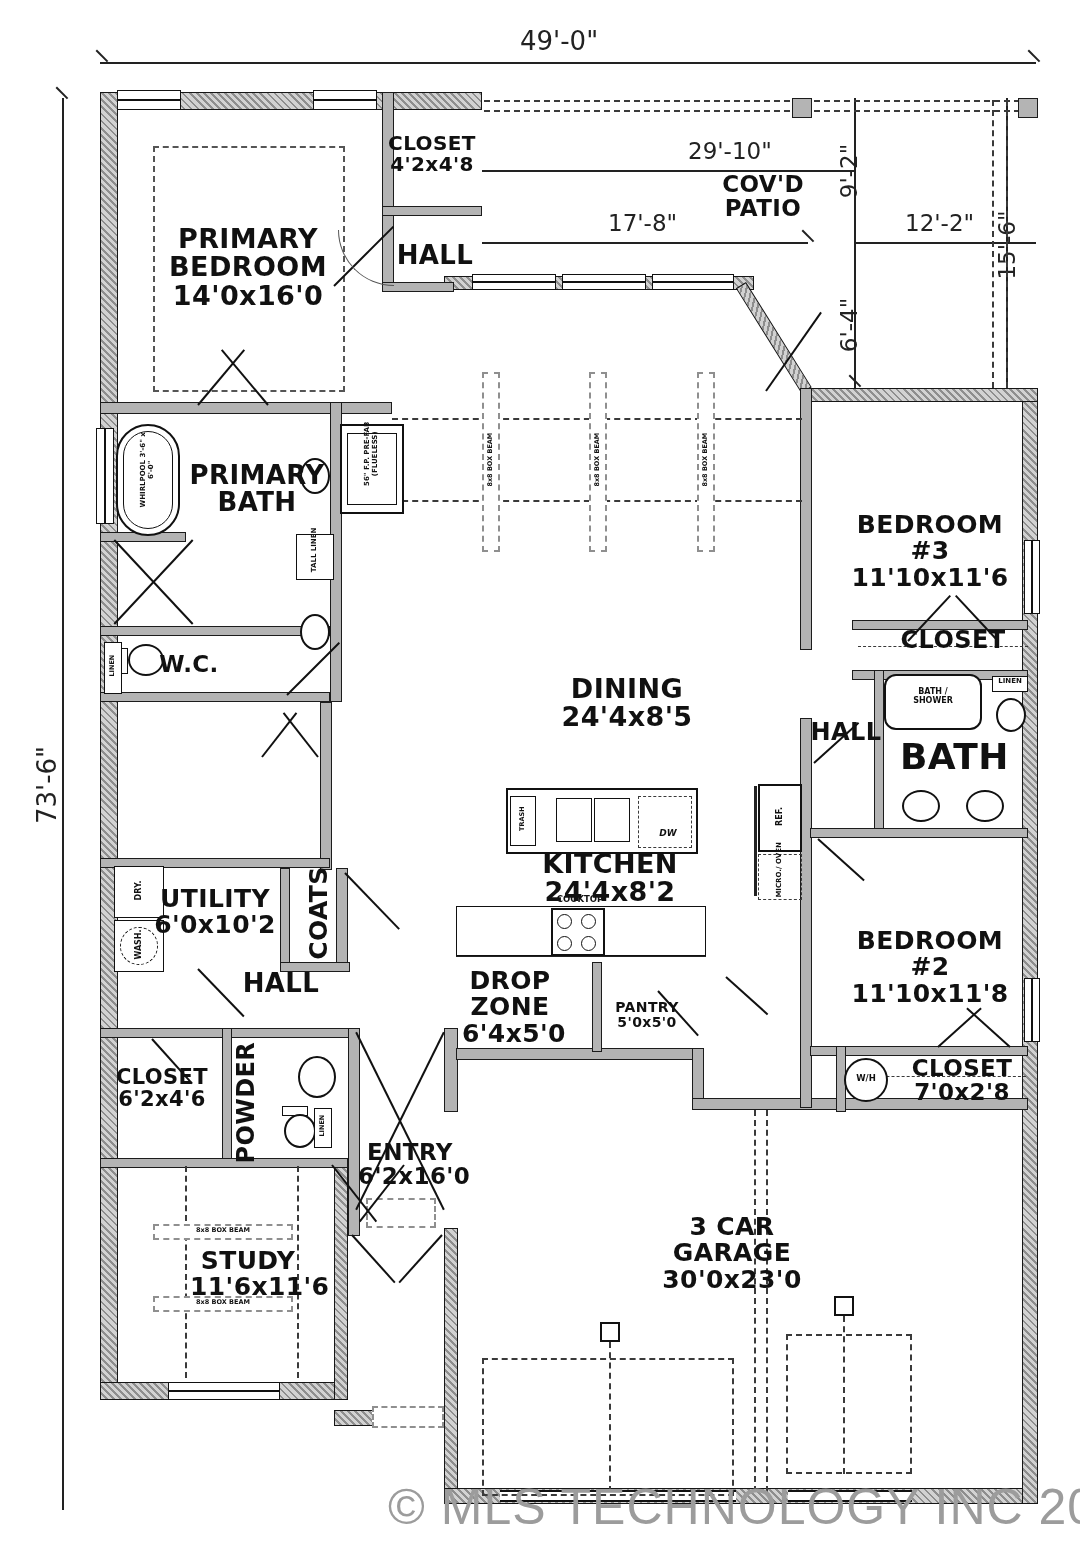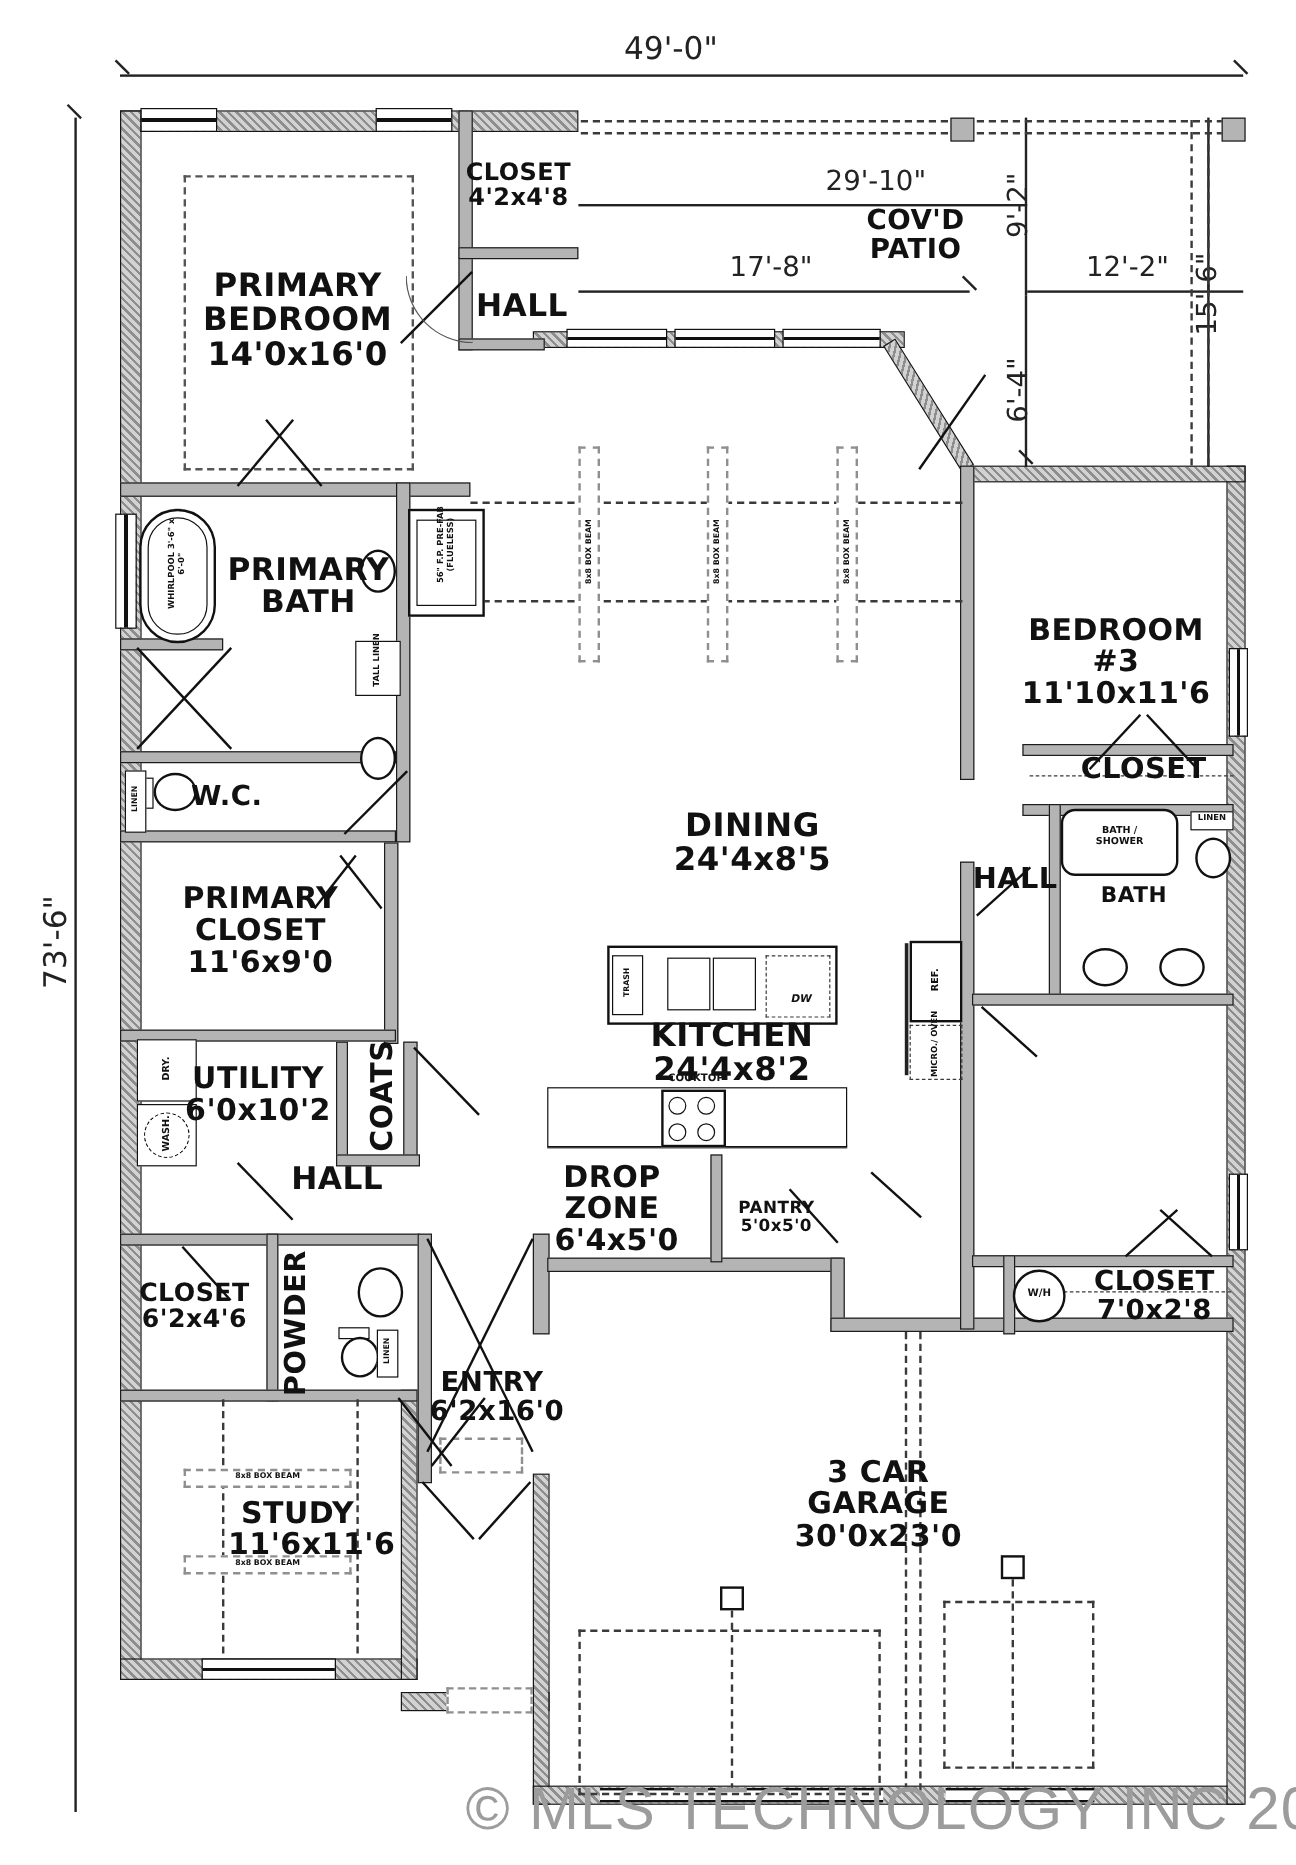--- a/index.html
+++ b/index.html
@@ -269,24 +269,20 @@
   </div>
   <div class="room" style="left:712px;top:172px;width:102px;font-size:23px;">
     <span>COV'D PATIO</span>
   </div>
   <div class="room" style="left:182px;top:462px;width:150px;font-size:26px;">
     <span>PRIMARY BATH</span>
   </div>
   <div class="room" style="left:149px;top:652px;width:80px;font-size:23px;">
     <span>W.C.</span>
   </div>
-  <div class="room" style="left:132px;top:736px;width:170px;font-size:25px;">
-    <span>PRIMARY CLOSET</span>
-    <span>11'6x9'0</span>
-  </div>
   <div class="room" style="left:152px;top:886px;width:126px;font-size:25px;">
     <span>UTILITY</span>
     <span>6'0x10'2</span>
   </div>
   <div class="room rot" style="left:264px;top:900px;width:110px;font-size:25px;">
     <span>COATS</span>
   </div>
   <div class="room" style="left:236px;top:970px;width:90px;font-size:26px;">
     <span>HALL</span>
   </div>
@@ -306,25 +302,29 @@
     <span>PANTRY</span>
     <span>5'0x5'0</span>
   </div>
   <div class="room" style="left:838px;top:512px;width:184px;font-size:25px;">
     <span>BEDROOM #3</span>
     <span>11'10x11'6</span>
   </div>
   <div class="room" style="left:898px;top:628px;width:110px;font-size:24px;">
     <span>CLOSET</span>
   </div>
-  <div class="room" style="left:900px;top:738px;width:90px;font-size:18px;">
+  <div class="room" style="left:900px;top:738px;width:90px;font-size:36px;">
     <span>BATH</span>
   </div>
   <div class="room" style="left:806px;top:720px;width:80px;font-size:24px;">
     <span>HALL</span>
+  </div>
+  <div class="room" style="left:838px;top:928px;width:184px;font-size:25px;">
+    <span>BEDROOM #2</span>
+    <span>11'10x11'8</span>
   </div>
   <div class="room" style="left:892px;top:1056px;width:140px;font-size:23px;">
     <span>CLOSET</span>
     <span>7'0x2'8</span>
   </div>
   <div class="room" style="left:106px;top:1066px;width:112px;font-size:21px;">
     <span>CLOSET</span>
     <span>6'2x4'6</span>
   </div>
   <div class="room rot" style="left:182px;top:1090px;width:130px;font-size:24px;">

